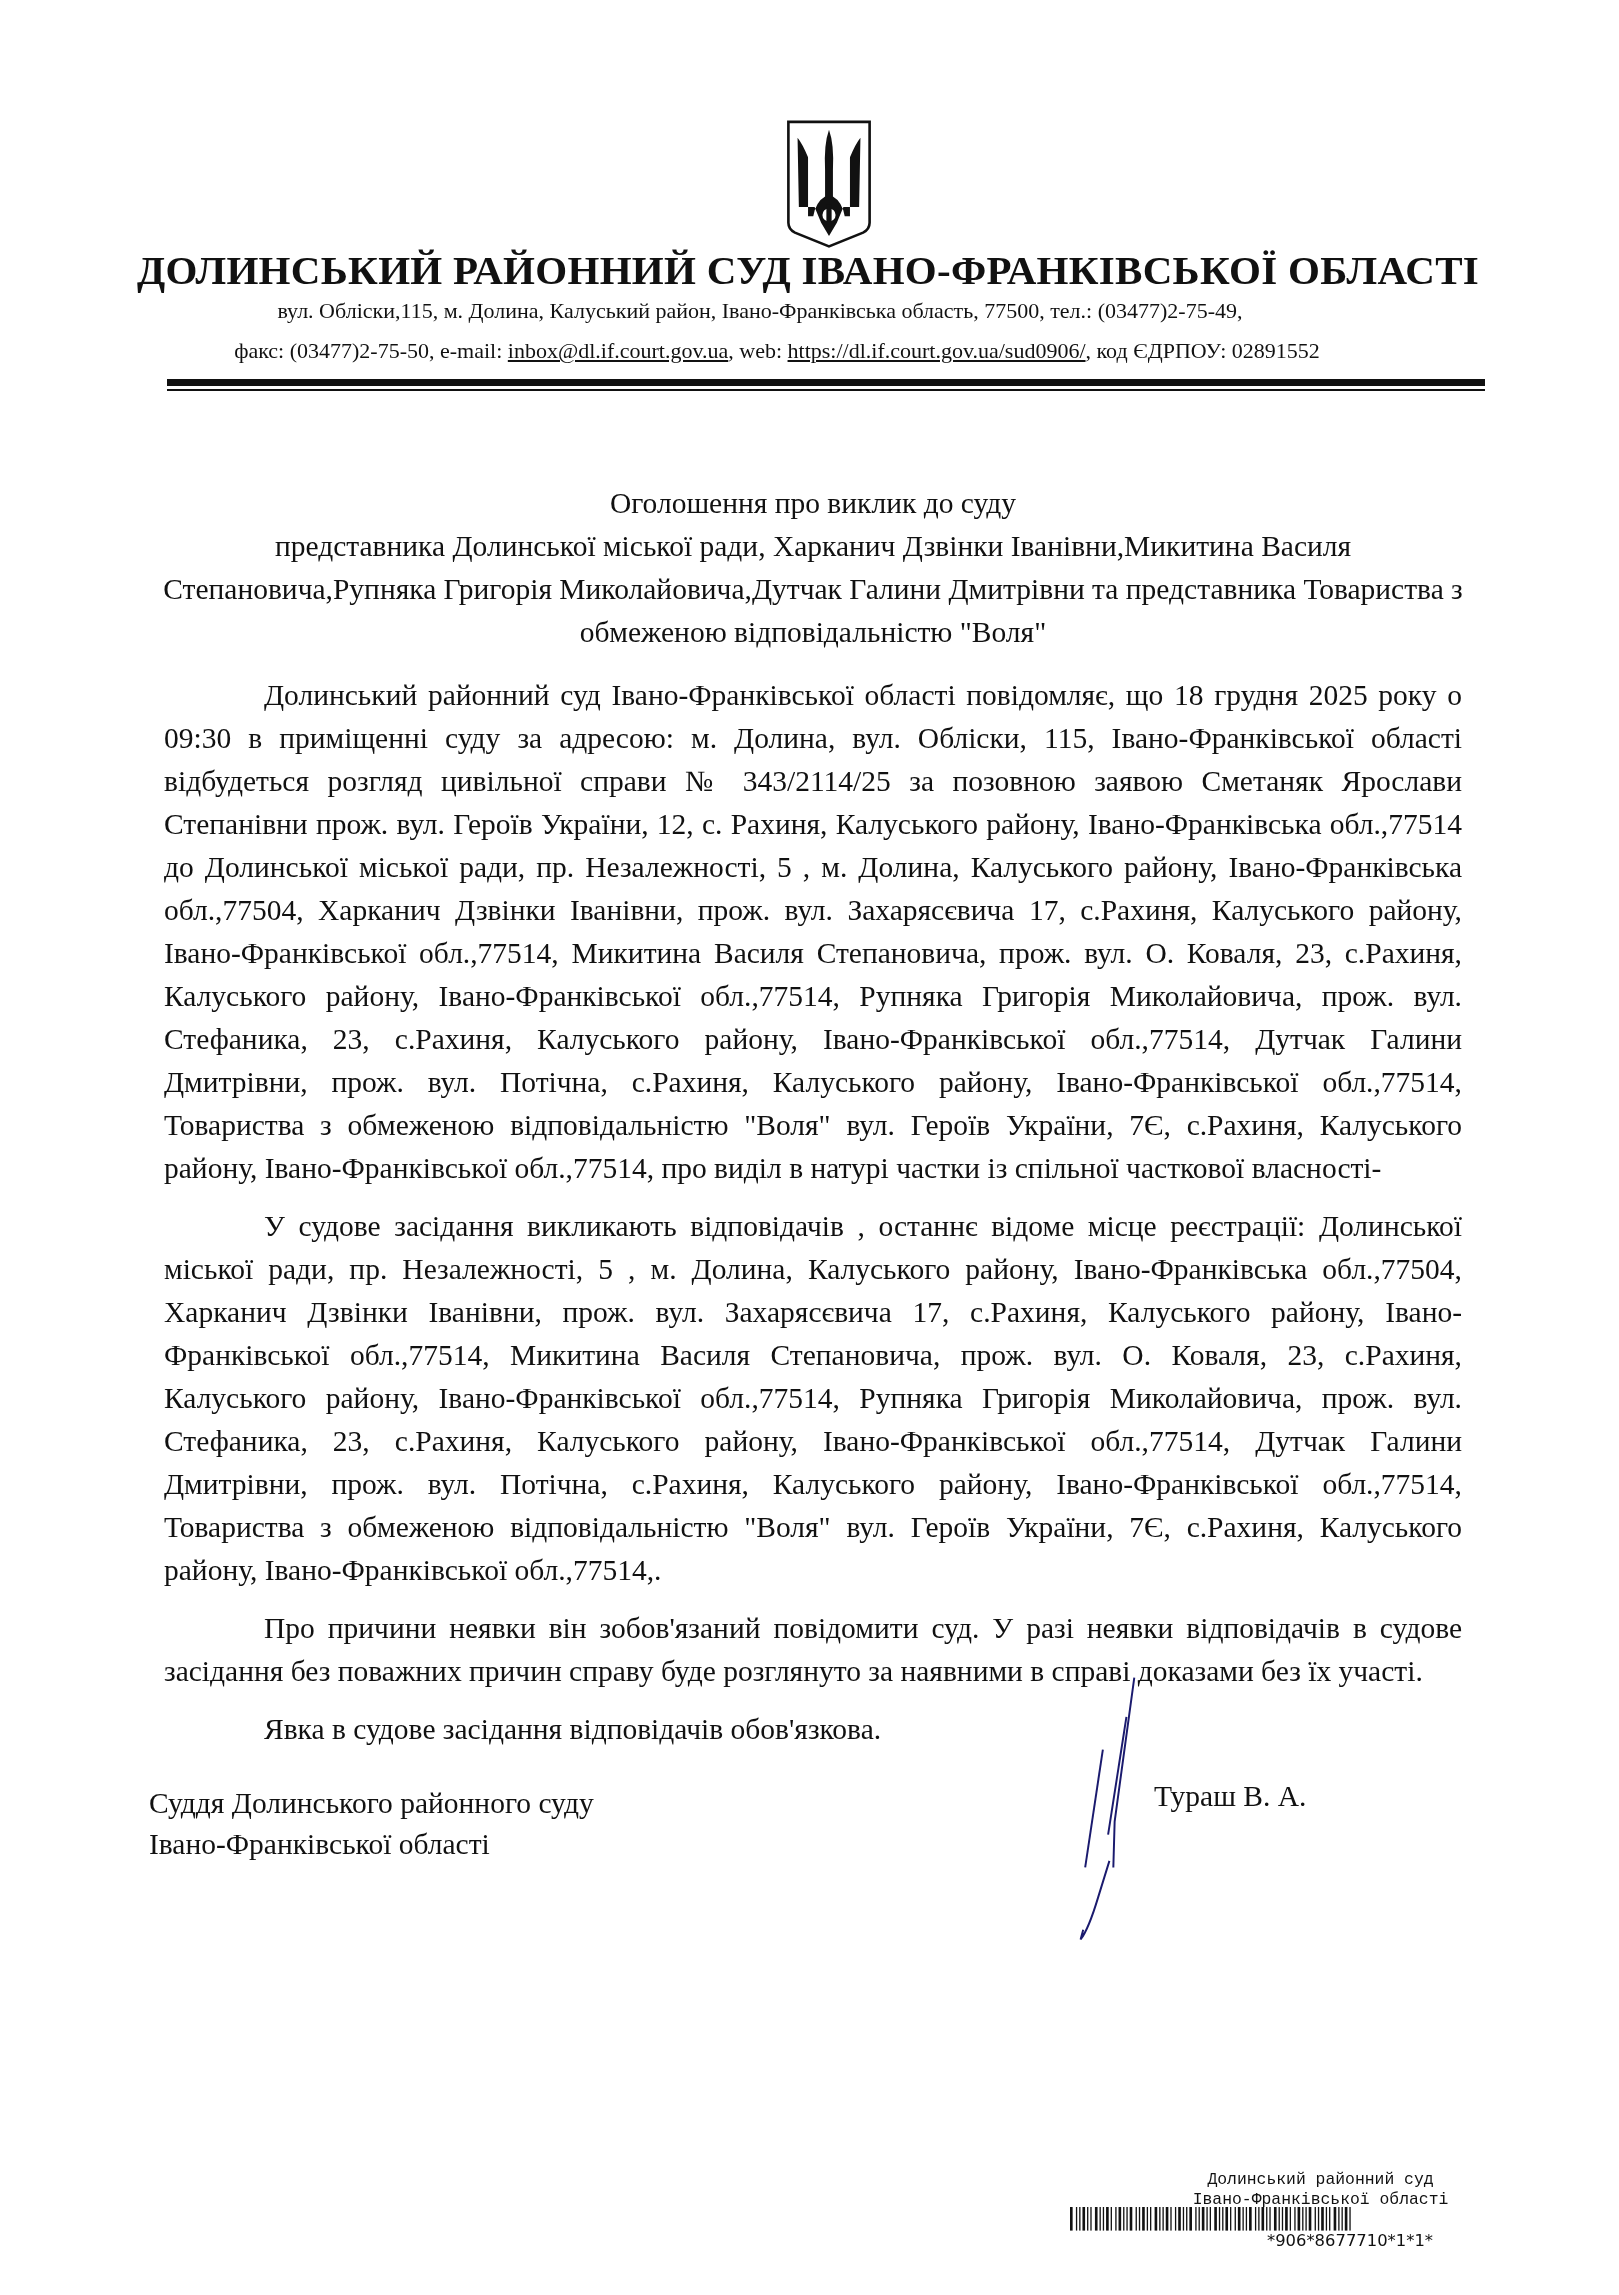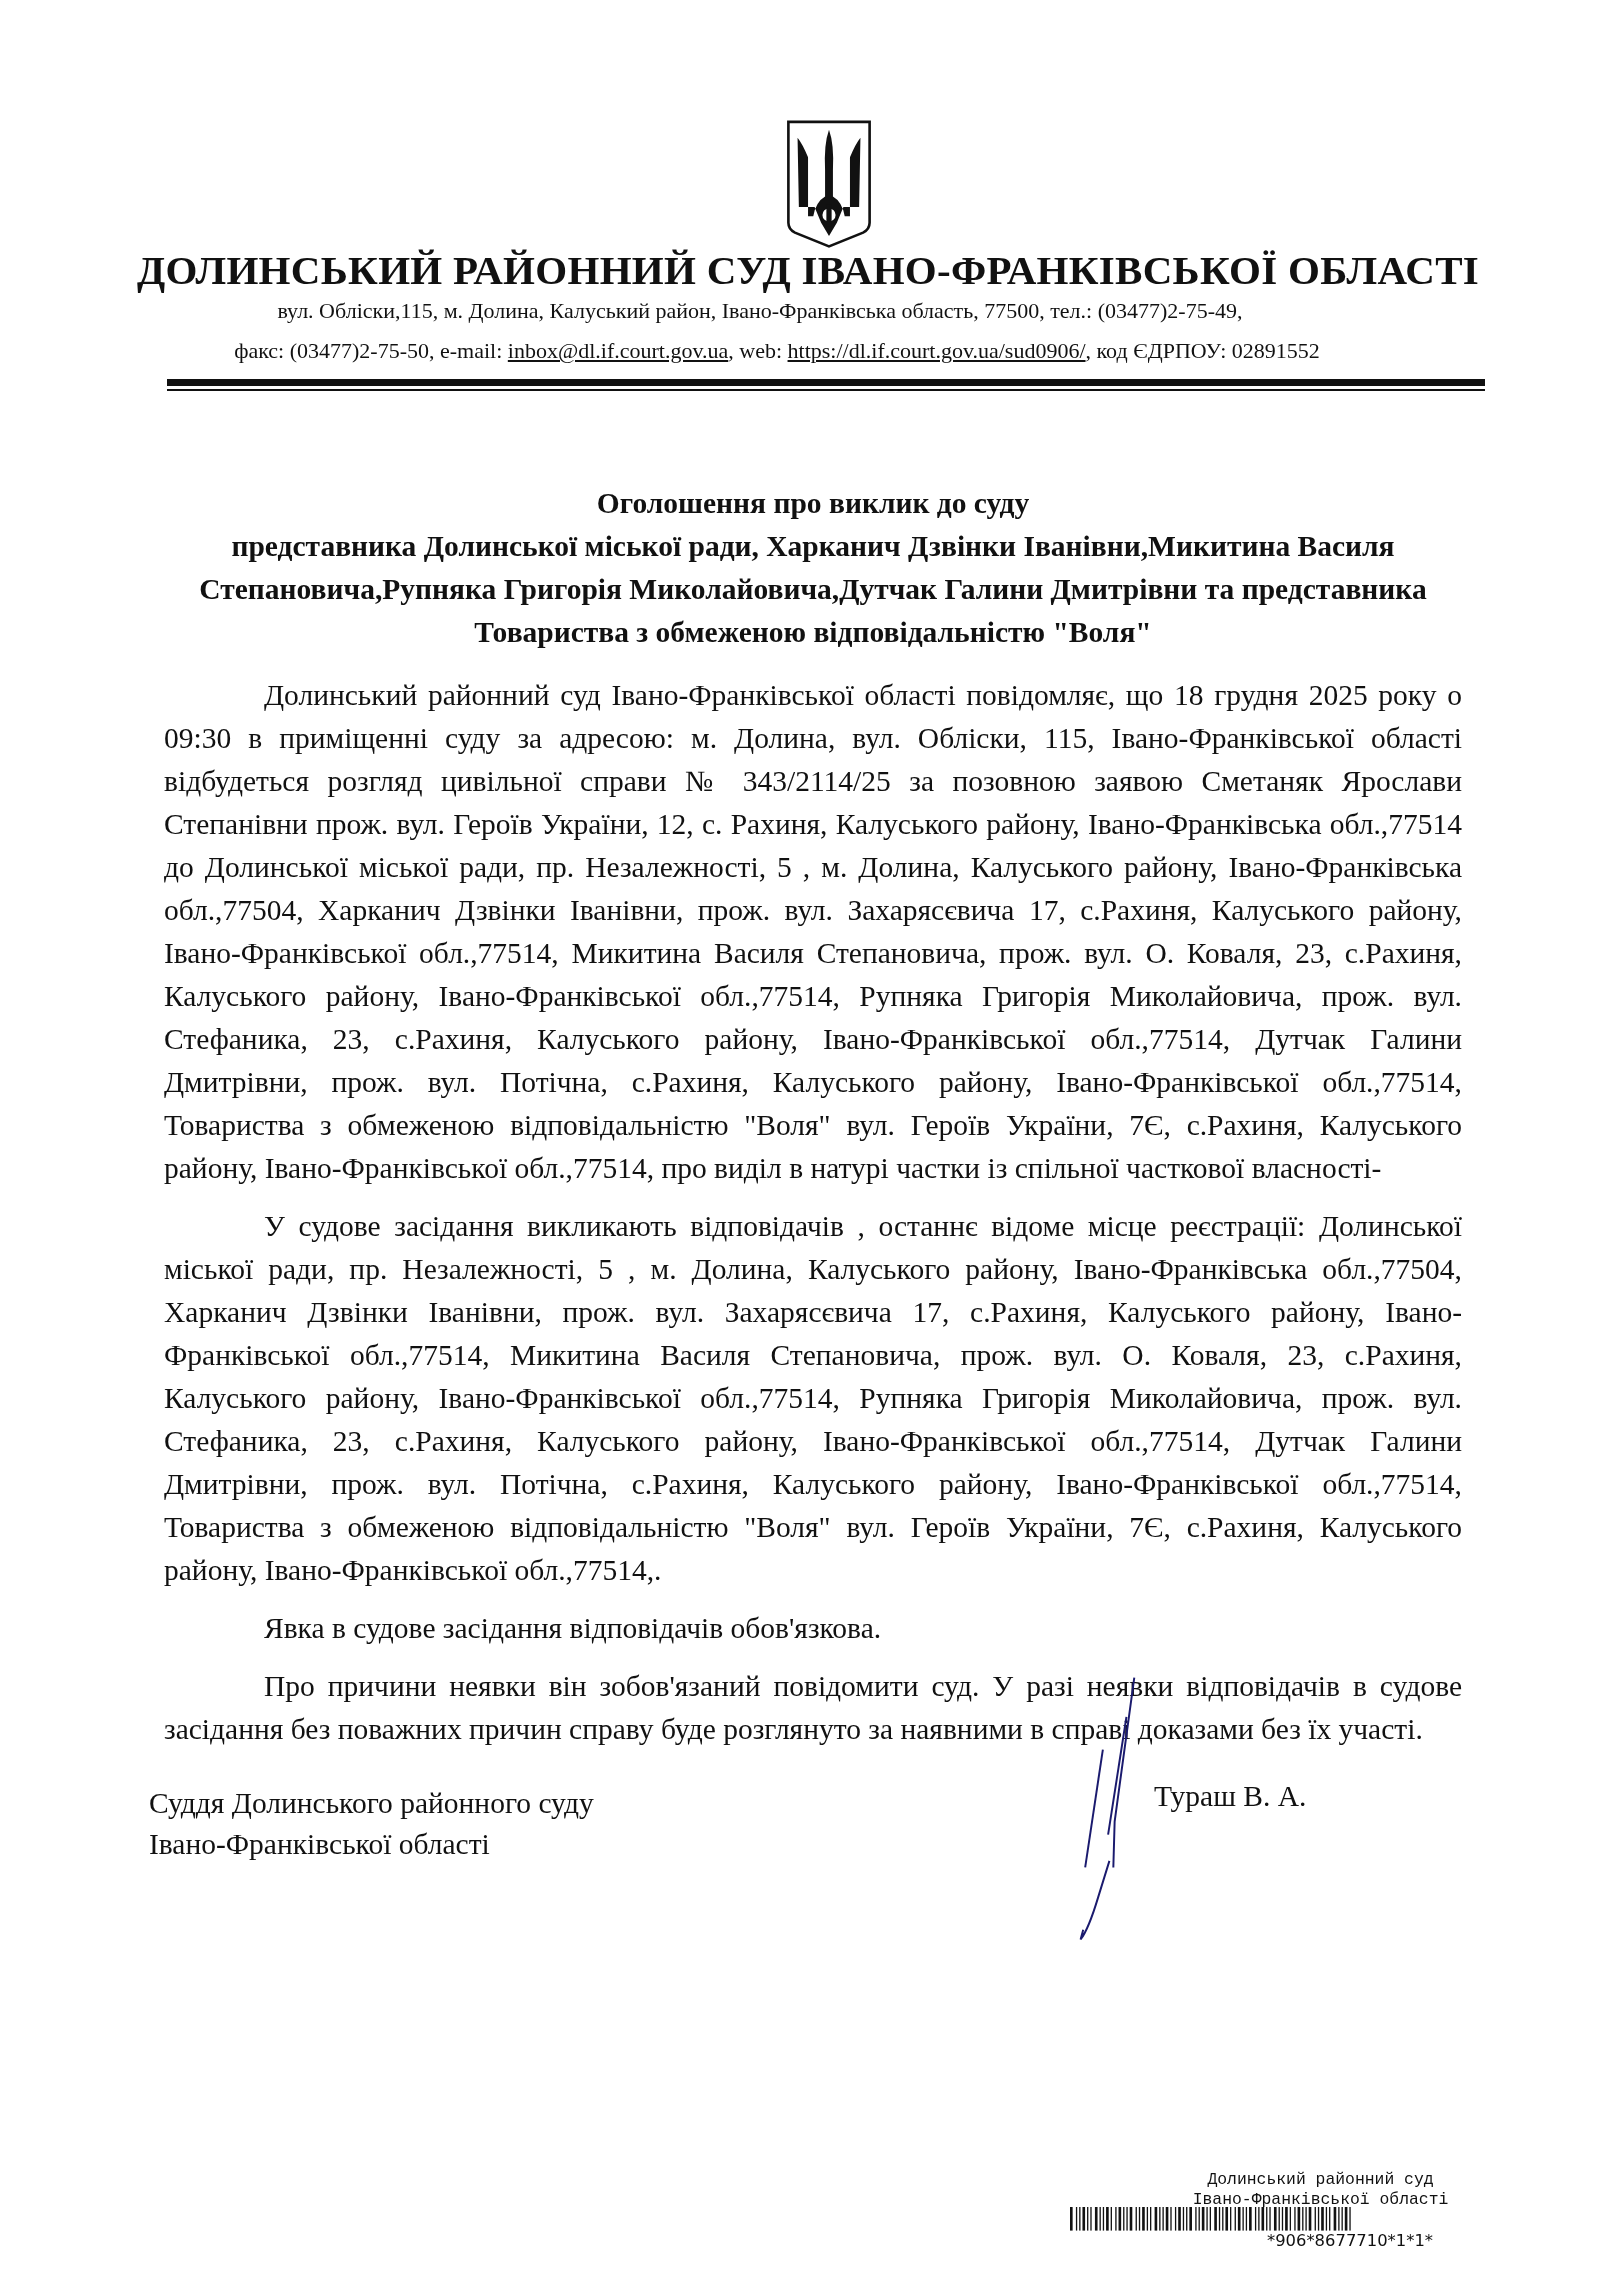--- a/index.html
+++ b/index.html
@@ -8,21 +8,21 @@
   .coat { position: absolute; left: 783px; top: 118px; width: 92px; height: 131px; }
   .court-title { position: absolute; left: 0; top: 246px; width: 1616px; text-align: center;
                  font-size: 41px; font-weight: bold; letter-spacing: 0.3px; }
   .addr { position: absolute; left: 0; width: 1520px; text-align: center; font-size: 22px; }
   .addr1 { top: 298px; }
   .addr2 { top: 338px; padding-left: 17px; }
   .addr a { color: #111; text-decoration: underline; }
   .rule-thick { position: absolute; left: 167px; top: 379px; width: 1318px; height: 6.6px; background: #111; }
   .rule-thin { position: absolute; left: 167px; top: 389px; width: 1318px; height: 2px; background: #111; }
   .heading { position: absolute; left: 151px; top: 482px; width: 1324px; text-align: center;
-             font-size: 29.5px; line-height: 43px; font-weight: bold; }
+             font-size: 29.5px; line-height: 43px; }
   .body { position: absolute; left: 149px; top: 659px; width: 1328px; font-size: 29.5px;
           line-height: 43px; text-align: justify; }
   .body p { margin: 15px; text-indent: 100px; }
   .sign-left { position: absolute; left: 149px; top: 1740px; font-size: 29.5px; line-height: 41px; margin-top: 43px; }
   .sign-name { position: absolute; left: 1154px; top: 1780px; font-size: 29.5px; }
   .signature { position: absolute; left: 1036px; top: 1671px; width: 118px; height: 275px; }
   .stamp { position: absolute; left: 1065px; top: 2170px; width: 511px; text-align: center;
            font-family: Liberation Mono, monospace; font-size: 16.4px; line-height: 19.7px; }
   .barcode { position: absolute; left: 1070px; top: 2207px; width: 282px; height: 23.6px; }
   .barcode-text { position: absolute; left: 1065px; top: 2231px; width: 570px; text-align: center;
@@ -45,22 +45,22 @@
 <div class="rule-thin"></div>
 
 <div class="heading">
   <div>Оголошення про виклик до суду</div>
   <div>представника Долинської міської ради, Харканич Дзвінки Іванівни,Микитина Василя Степановича,Рупняка Григорія Миколайовича,Дутчак Галини Дмитрівни та представника Товариства з обмеженою відповідальністю "Воля"</div>
 </div>
 
 <div class="body">
   <p>Долинський районний суд Івано-Франківської області повідомляє, що 18 грудня 2025 року о 09:30 в приміщенні суду за адресою: м. Долина, вул. Обліски, 115, Івано-Франківської області відбудеться розгляд цивільної справи № 343/2114/25 за позовною заявою  Сметаняк Ярослави Степанівни прож. вул. Героїв України, 12, с. Рахиня, Калуського району, Івано-Франківська обл.,77514 до Долинської міської ради, пр. Незалежності, 5 , м. Долина, Калуського району, Івано-Франківська обл.,77504, Харканич Дзвінки Іванівни, прож. вул. Захарясєвича 17, с.Рахиня, Калуського району, Івано-Франківської обл.,77514, Микитина Василя Степановича, прож. вул. О. Коваля, 23, с.Рахиня, Калуського району, Івано-Франківської обл.,77514, Рупняка Григорія Миколайовича, прож. вул. Стефаника, 23, с.Рахиня, Калуського району, Івано-Франківської обл.,77514, Дутчак Галини Дмитрівни, прож. вул. Потічна, с.Рахиня, Калуського району, Івано-Франківської обл.,77514, Товариства з обмеженою відповідальністю "Воля" вул. Героїв України, 7Є, с.Рахиня, Калуського району, Івано-Франківської обл.,77514, про виділ в натурі частки із спільної часткової власності-</p>
   <p>У судове засідання викликають відповідачів , останнє відоме місце реєстрації: Долинської міської ради, пр. Незалежності, 5 , м. Долина, Калуського району, Івано-Франківська обл.,77504, Харканич Дзвінки Іванівни, прож. вул. Захарясєвича 17, с.Рахиня, Калуського району, Івано-Франківської обл.,77514, Микитина Василя Степановича, прож. вул. О. Коваля, 23, с.Рахиня, Калуського району, Івано-Франківської обл.,77514, Рупняка Григорія Миколайовича, прож. вул. Стефаника, 23, с.Рахиня, Калуського району, Івано-Франківської обл.,77514, Дутчак Галини Дмитрівни, прож. вул. Потічна, с.Рахиня, Калуського району, Івано-Франківської обл.,77514, Товариства з обмеженою відповідальністю "Воля" вул. Героїв України, 7Є, с.Рахиня, Калуського району, Івано-Франківської обл.,77514,.</p>
+  <p>Про причини неявки він зобов'язаний повідомити суд. У разі неявки відповідачів в судове засідання без поважних причин справу буде розглянуто за наявними в справі доказами без їх участі.</p>
   <p>Явка в судове засідання відповідачів обов'язкова.</p>
-  <p>Про причини неявки він зобов'язаний повідомити суд. У разі неявки відповідачів в судове засідання без поважних причин справу буде розглянуто за наявними в справі доказами без їх участі.</p>
 </div>
 
 <div class="sign-left">
   <div>Суддя Долинського районного суду</div>
   <div>Івано-Франківської області</div>
 </div>
 <svg class="signature" viewBox="0 0 180 420">
   <path d="M150 10 L120 230 L118 300" fill="none" stroke="#1a1a6e" stroke-width="3"></path>
   <path d="M138 70 L110 250" fill="none" stroke="#1a1a6e" stroke-width="3"></path>
   <path d="M102 120 L75 300" fill="none" stroke="#1a1a6e" stroke-width="3"></path>

